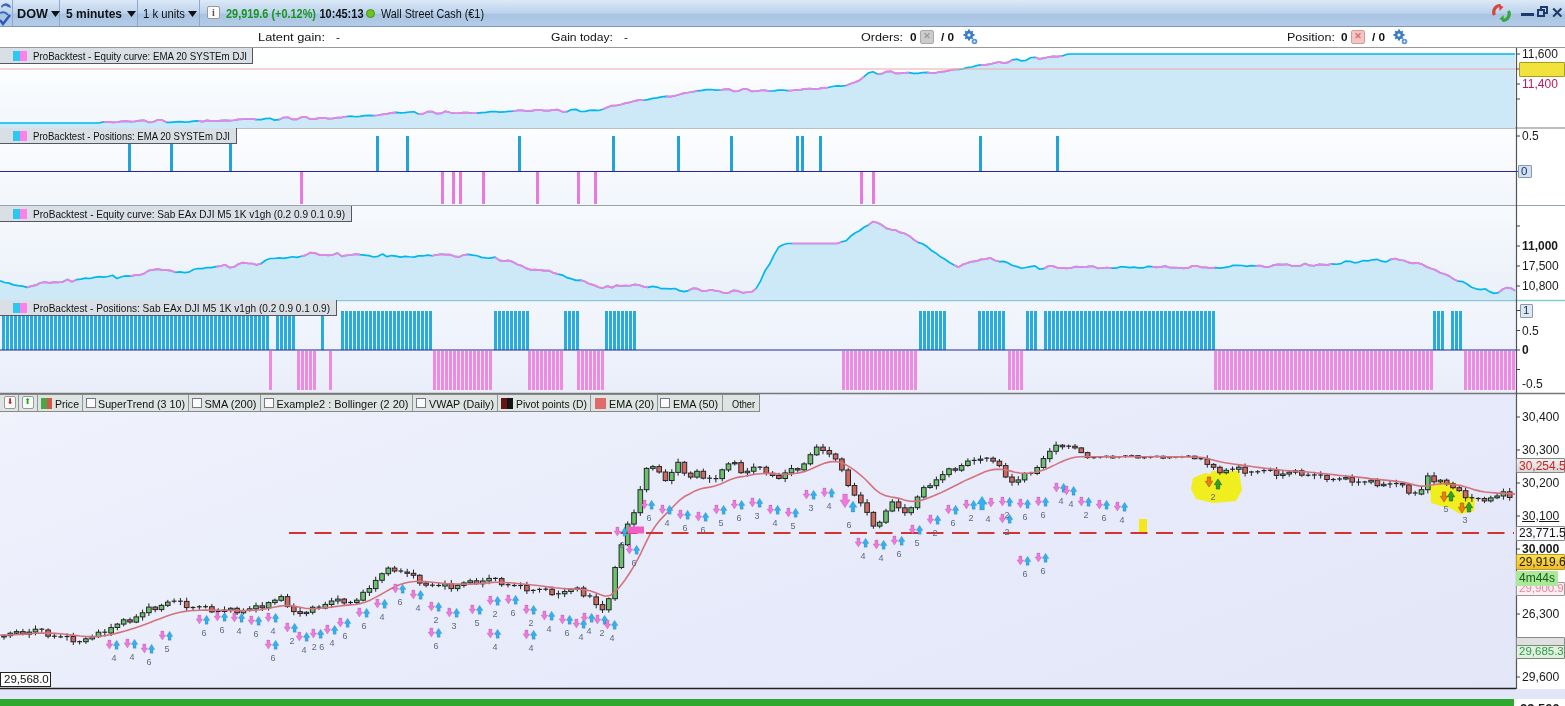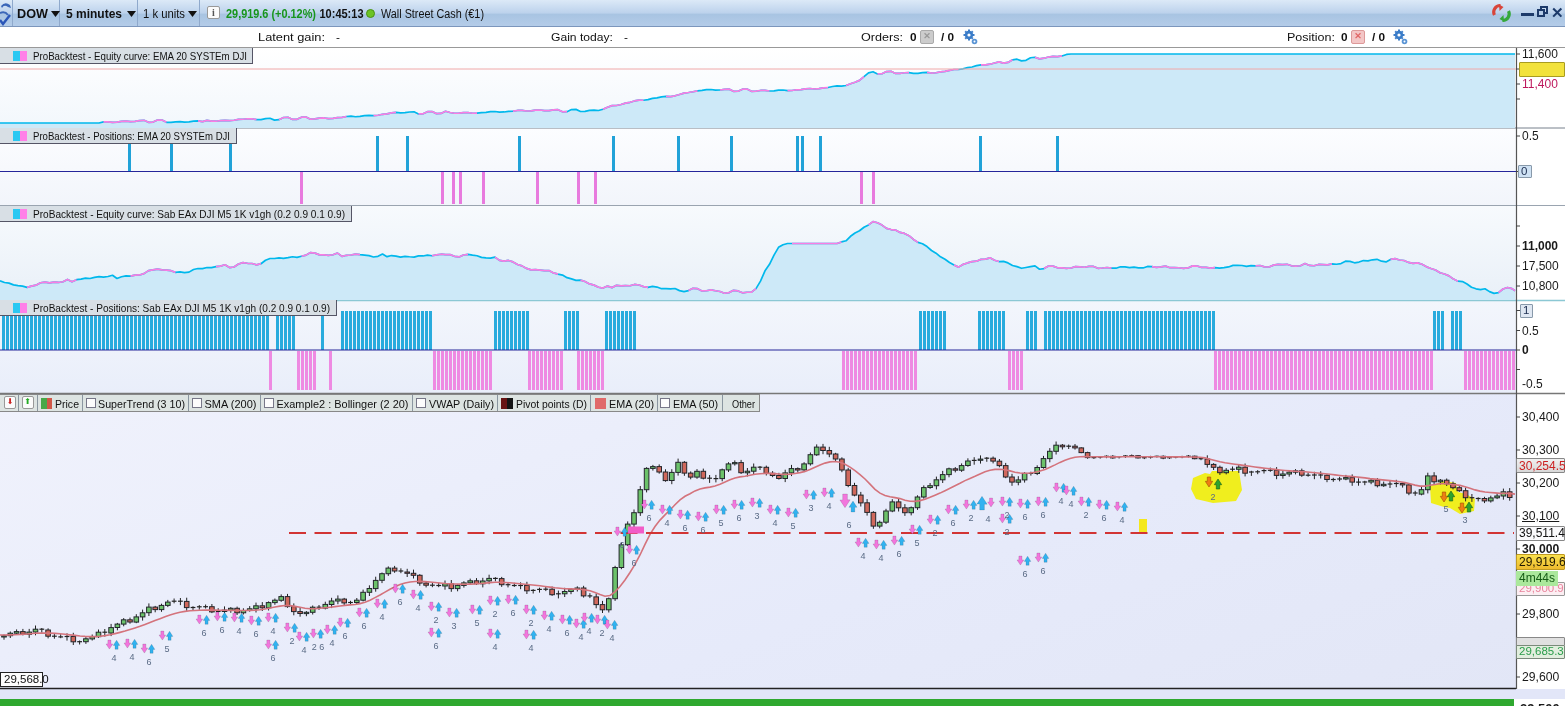--- a/index.html
+++ b/index.html
@@ -1130,39 +1130,39 @@
     <div style="position:absolute;left:1520px;top:304px;width:13px;height:13.5px;background:#dfe7f2;border:1px solid #8899aa;border-radius:1px;box-sizing:border-box"></div>
     <div style="position:absolute;left:1523px;top:301.875px;font-size:11.5px;color:#223355;font-weight:normal;line-height:17.25px;white-space:nowrap;">1</div>
     <div style="position:absolute;left:1522px;top:321.5px;font-size:12px;color:#1a1a1a;font-weight:normal;line-height:18px;white-space:nowrap;">0.5</div>
     <div style="position:absolute;left:1522px;top:341px;font-size:12px;color:#1a1a1a;font-weight:bold;line-height:18px;white-space:nowrap;">0</div>
     <div style="position:absolute;left:1522px;top:375px;font-size:12px;color:#1a1a1a;font-weight:normal;line-height:18px;white-space:nowrap;">-0.5</div>
     <div style="position:absolute;left:1522px;top:407.85px;font-size:12.2px;color:#1a1a1a;font-weight:normal;line-height:18.3px;white-space:nowrap;">30,400</div>
     <div style="position:absolute;left:1522px;top:440.85px;font-size:12.2px;color:#1a1a1a;font-weight:normal;line-height:18.3px;white-space:nowrap;">30,300</div>
     <div style="position:absolute;left:1522px;top:473.85px;font-size:12.2px;color:#1a1a1a;font-weight:normal;line-height:18.3px;white-space:nowrap;">30,200</div>
     <div style="position:absolute;left:1522px;top:506.85px;font-size:12.2px;color:#1a1a1a;font-weight:normal;line-height:18.3px;white-space:nowrap;text-decoration:underline;">30,100</div>
     <div style="position:absolute;left:1522px;top:539.85px;font-size:12.2px;color:#1a1a1a;font-weight:bold;line-height:18.3px;white-space:nowrap;">30,000</div>
-    <div style="position:absolute;left:1522px;top:604.85px;font-size:12.2px;color:#1a1a1a;font-weight:normal;line-height:18.3px;white-space:nowrap;">29,800</div>
+    <div style="position:absolute;left:1522px;top:604.85px;font-size:12.2px;color:#1a1a1a;font-weight:normal;line-height:18.3px;white-space:nowrap;">26,300</div>
     <div style="position:absolute;left:1522px;top:667.85px;font-size:12.2px;color:#1a1a1a;font-weight:normal;line-height:18.3px;white-space:nowrap;">29,600</div>
     <div style="position:absolute;left:1516px;top:458px;width:49px;height:15px;background:linear-gradient(#f0f0f0,#d8d8d8);border:1px solid #888;border-radius:1px;box-sizing:border-box"></div>
     <div style="position:absolute;left:1519px;top:456.5px;font-size:12px;color:#cc2222;font-weight:normal;line-height:18px;white-space:nowrap;">30,254.5</div>
     <div style="position:absolute;left:1516px;top:525.5px;width:49px;height:15px;background:#fafafc;border:1px solid #888;border-radius:1px;box-sizing:border-box"></div>
-    <div style="position:absolute;left:1519px;top:524px;font-size:12px;color:#111;font-weight:normal;line-height:18px;white-space:nowrap;">39,511.4</div>
+    <div style="position:absolute;left:1519px;top:524px;font-size:12px;color:#111;font-weight:normal;line-height:18px;white-space:nowrap;">23,771.5</div>
     <div style="position:absolute;left:1516px;top:554px;width:49px;height:15.5px;background:linear-gradient(#f9e14e,#eebb2e);border:1px solid #c09a20;border-radius:1px;box-sizing:border-box"></div>
     <div style="position:absolute;left:1519px;top:553px;font-size:12px;color:#201800;font-weight:normal;line-height:18px;white-space:nowrap;">29,919.6</div>
     <div style="position:absolute;left:1516px;top:570.5px;width:42px;height:15px;background:#abe89c;border:1px solid #abe89c;border-radius:1px;box-sizing:border-box"></div>
     <div style="position:absolute;left:1519px;top:569px;font-size:12px;color:#155c15;font-weight:normal;line-height:18px;white-space:nowrap;">4m44s</div>
     <div style="position:absolute;left:1516px;top:581.5px;width:49px;height:14px;background:#fceef2;border:1px solid #999;border-radius:1px;box-sizing:border-box"></div>
     <div style="position:absolute;left:1519px;top:580.375px;font-size:11.5px;color:#e8849c;font-weight:normal;line-height:17.25px;white-space:nowrap;">29,900.9</div>
     <div style="position:absolute;left:1516px;top:570.5px;width:42px;height:15px;background:#abe89c"></div>
     <div style="position:absolute;left:1519px;top:569px;font-size:12px;color:#155c15;font-weight:normal;line-height:18px;white-space:nowrap;">4m44s</div>
     <div style="position:absolute;left:1516px;top:637px;width:49px;height:9px;background:#e0e0e0;border:1px solid #888;border-radius:1px;box-sizing:border-box"></div>
     <div style="position:absolute;left:1516px;top:645px;width:49px;height:13.5px;background:#e2eede;border:1px solid #7a8a7a;border-radius:1px;box-sizing:border-box"></div>
     <div style="position:absolute;left:1519px;top:643.375px;font-size:11.5px;color:#2a9d4a;font-weight:normal;line-height:17.25px;white-space:nowrap;">29,685.3</div>
     <div style="position:absolute;left:1520px;top:699.25px;font-size:13px;color:#1a1a1a;font-weight:bold;line-height:19.5px;white-space:nowrap;">29,500</div>
-    <div style="position:absolute;left:0px;top:672px;width:43px;height:15px;background:#fdfdfd;border:1px solid #222;box-sizing:border-box;font-size:11.5px;color:#111;line-height:13px;padding-left:3px">29,568.0</div>
+    <div style="position:absolute;left:0px;top:672px;width:51px;height:15px;background:#fdfdfd;border:1px solid #222;box-sizing:border-box;font-size:11.5px;color:#111;line-height:13px;padding-left:3px">29,568.0</div>
     <div style="position:absolute;left:0px;top:48px;width:253px;height:16px;background:#d8dfe5;border-right:1px solid #556;border-bottom:1px solid #556;box-sizing:border-box">
       <span style="position:absolute;left:13px;top:3px;width:7px;height:9.5px;background:#2cc8f2"></span>
       <span style="position:absolute;left:20px;top:3px;width:7px;height:9.5px;background:#ff80e8"></span>
     </div>
     <div style="position:absolute;left:0px;top:128px;width:237px;height:16px;background:#d8dfe5;border-right:1px solid #556;border-bottom:1px solid #556;box-sizing:border-box">
       <span style="position:absolute;left:13px;top:3px;width:7px;height:9.5px;background:#2cc8f2"></span>
       <span style="position:absolute;left:20px;top:3px;width:7px;height:9.5px;background:#ff80e8"></span>
     </div>
     <div style="position:absolute;left:0px;top:206px;width:352px;height:16px;background:#d8dfe5;border-right:1px solid #556;border-bottom:1px solid #556;box-sizing:border-box">
       <span style="position:absolute;left:13px;top:3px;width:7px;height:9.5px;background:#2cc8f2"></span>

